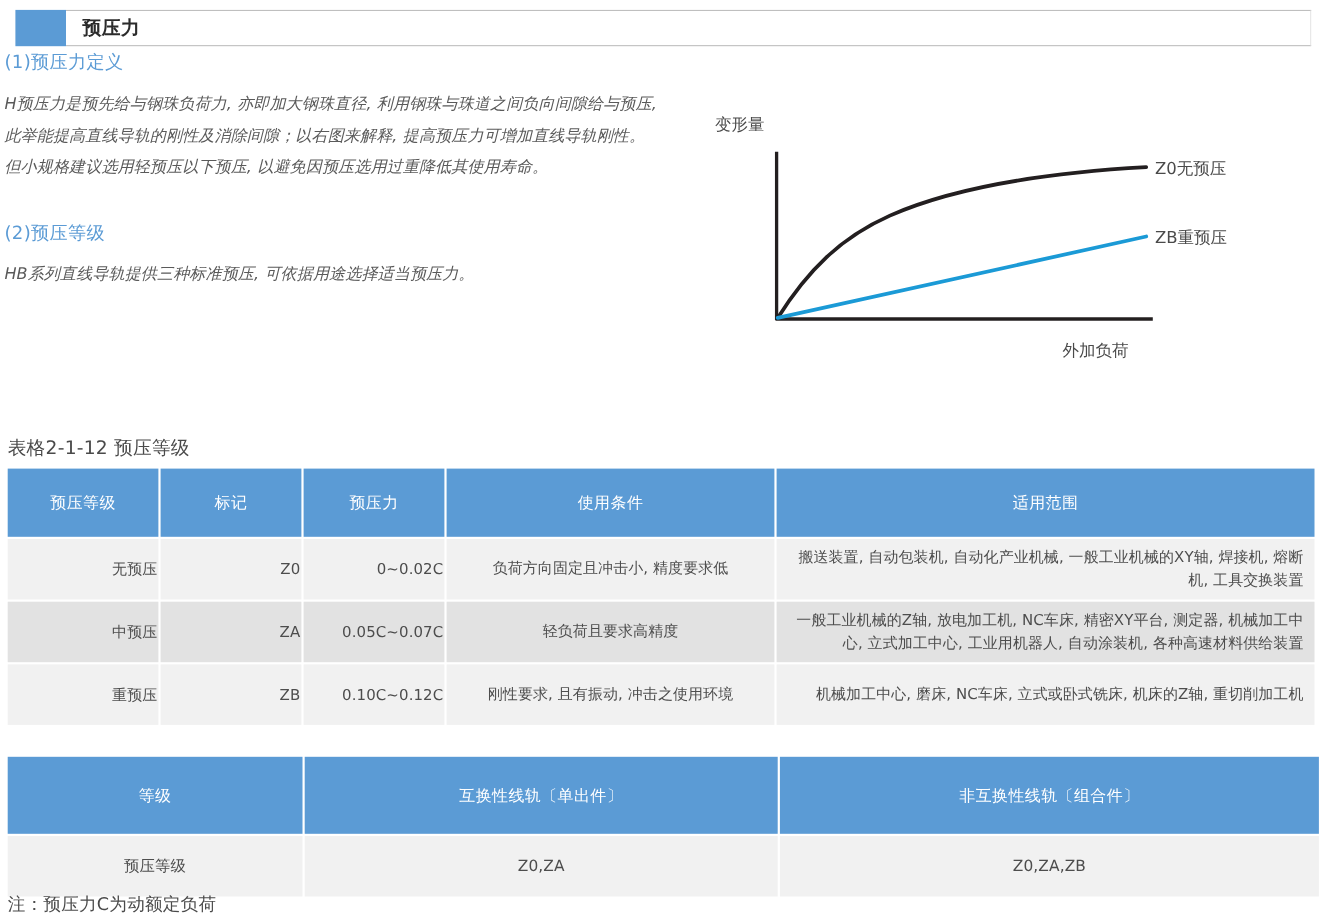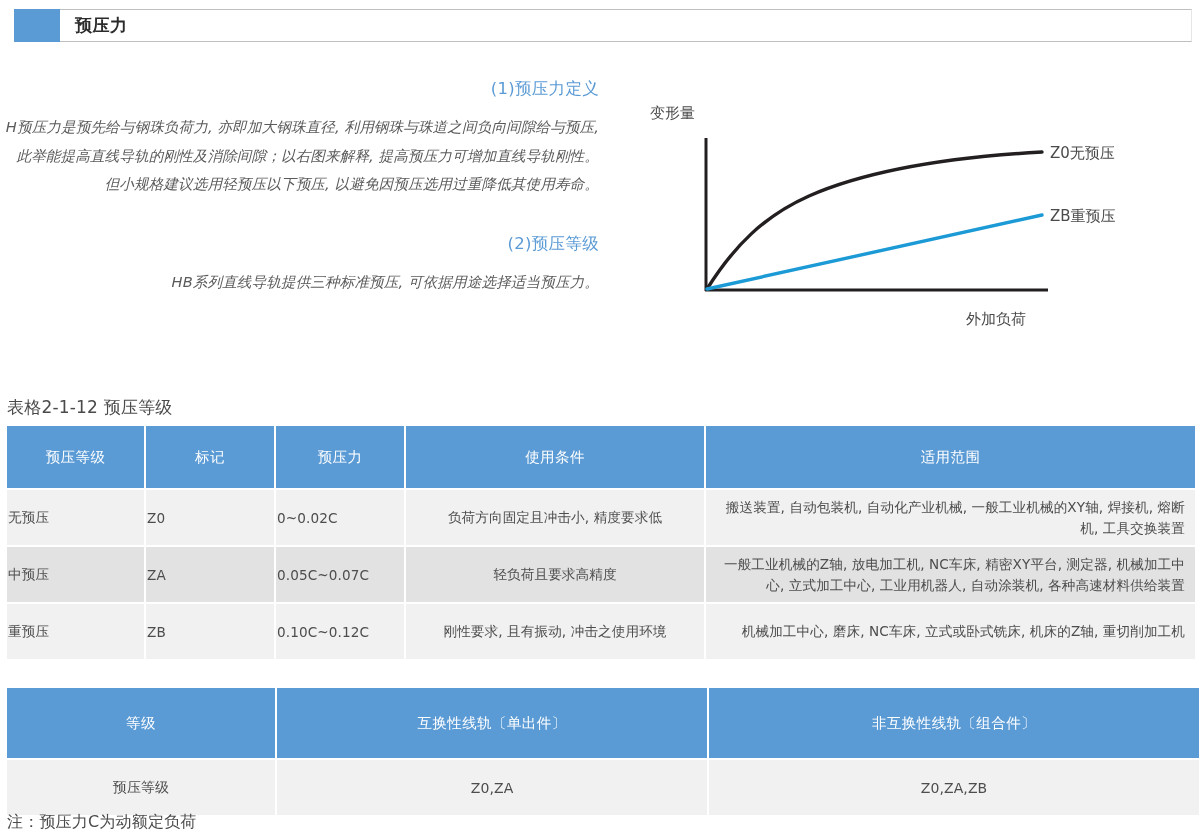--- a/index.html
+++ b/index.html
@@ -30,21 +30,21 @@
     background: #ffffff;
     display: flex; align-items: center;
     padding-left: 15px;
   }
   .header-title {
     font-size: 17px; font-weight: bold; color: #2b2b2b;
     letter-spacing: 0.5px;
   }
 
   
-  .left-col { position: absolute; left: 4px; top: 78px; width: 595px; text-align: right; }
+  .left-col { position: absolute; left: 4px; top: 46px; width: 595px; }
   .sec-heading {
     color: #5b9bd5; font-size: 16.5px; margin: 0 0 13px 0;
     font-weight: normal; letter-spacing: 0.3px;
   }
   .sec-heading.second { margin-top: 34px; }
   .body-text {
     font-size: 14.6px; line-height: 28.5px; color: #5a5a5a;
     margin: 0; letter-spacing: 0.1px; font-style: italic;
   }
   .body-text p { margin: 0; }
@@ -79,21 +79,21 @@
     font-size: 14.5px; height: 62px; vertical-align: middle;
     letter-spacing: 0.4px;
   }
   .tbl td {
     font-size: 13.6px; color: #4d4d4d; vertical-align: middle;
     letter-spacing: 0.1px;
   }
   .tbl1 td { height: 55px; }
   .row-a td { background: #f1f1f1; }
   .row-b td { background: #e2e2e2; }
-  .c-center { text-align: left; margin-top: 15px; }
+  .c-center { text-align: right; margin-top: 15px; }
   .c-left { text-align: right; padding: 6px 10px 6px 16px; line-height: 21px; }
   .cond-cell { text-align: center; padding: 0 8px; line-height: 21px; }
 
   
   .tbl2 {
     position: absolute; left: 5px; top: 686px; width: 1190px;
   }
   .tbl2 th { height: 70px; }
   .tbl2 td { height: 55px; background: #f1f1f1; text-align: center; font-size: 14px; }
 

